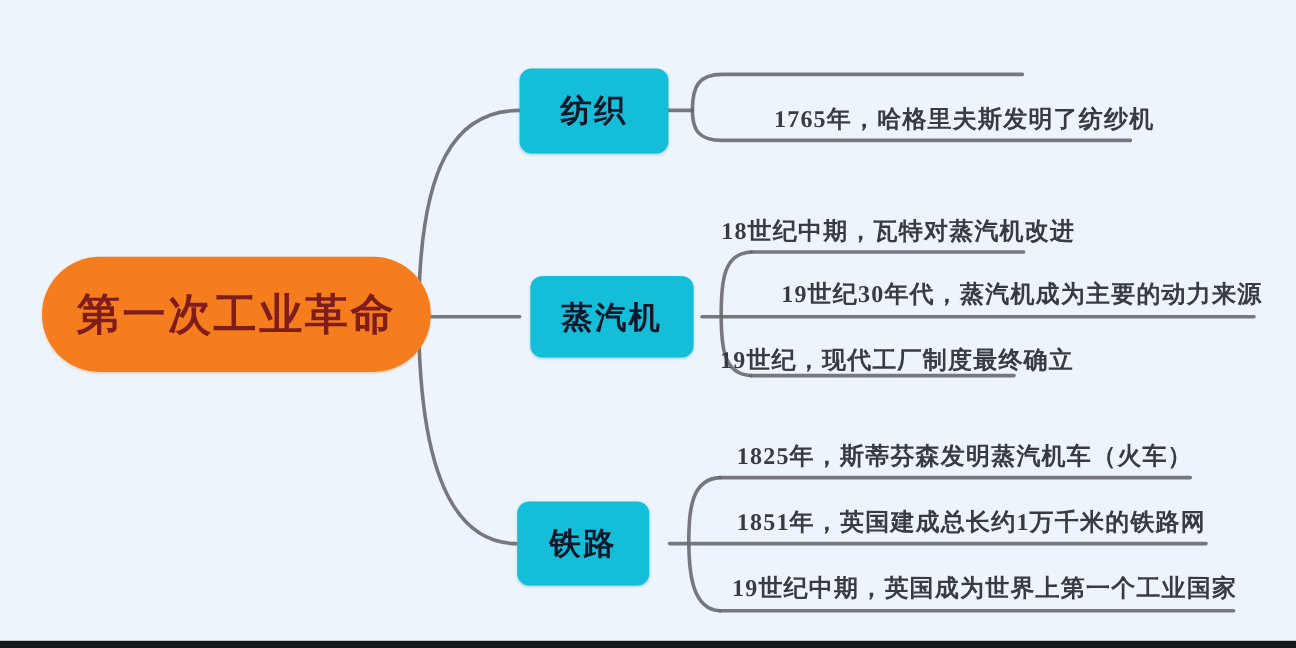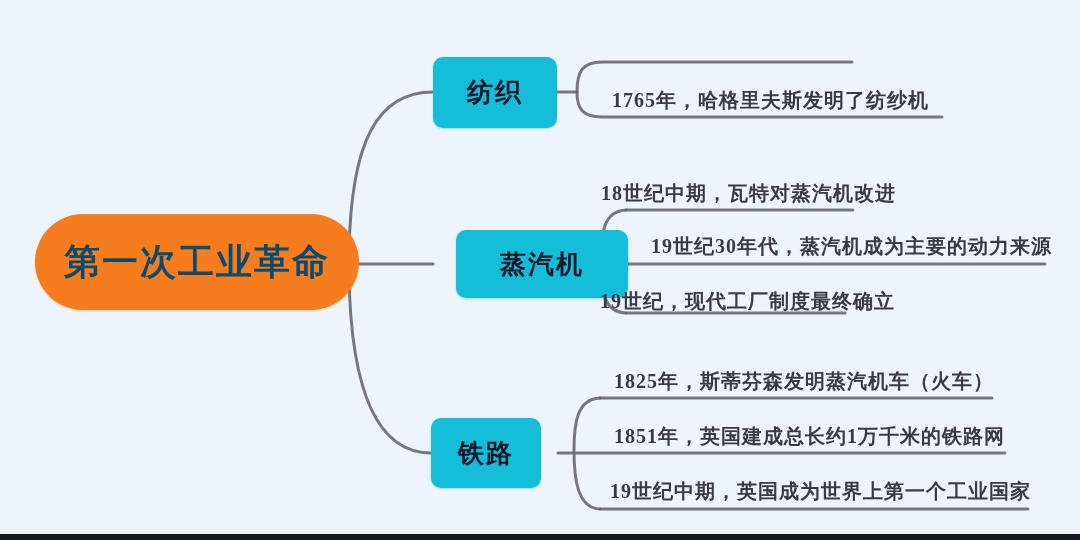--- a/index.html
+++ b/index.html
@@ -33,21 +33,21 @@
     position: absolute;
     left: 35px;
     top: 214px;
     width: 324px;
     height: 96px;
     background: #f57d1e;
     border-radius: 48px;
     display: flex;
     align-items: center;
     justify-content: center;
-    color: #0c4a6e;
+    color: #7f1d1d;
     font-size: 36px;
     font-weight: bold;
     letter-spacing: 2px;
     z-index: 2;
     box-shadow: 0 1px 2px rgba(200,120,30,0.35);
   }
   .branch-node {
     position: absolute;
     background: #14bdd8;
     border-radius: 10px;
@@ -55,35 +55,35 @@
     align-items: center;
     justify-content: center;
     color: #0f172a;
     font-size: 26px;
     font-weight: bold;
     letter-spacing: 2px;
     z-index: 2;
     box-shadow: 0 1px 2px rgba(20,150,180,0.3);
   }
   .branch-textile  { left: 433px; top: 57px;  width: 124px; height: 71px; }
-  .branch-steam    { left: 456px; top: 230px; width: 172px; height: 68px; }
+  .branch-steam    { left: 442px; top: 230px; width: 136px; height: 68px; }
   .branch-railway  { left: 431px; top: 418px; width: 110px; height: 70px; }
   .leaf {
     position: absolute;
     z-index: 2;
     color: #3a3a44;
     font-family: "Liberation Serif", "DejaVu Serif", serif;
     font-size: 20px;
     font-weight: bold;
     letter-spacing: 1px;
     white-space: nowrap;
     line-height: 26px;
   }
   .leaf-1-1 { left: 616px; top: 33px;  }
-  .leaf-1-2 { left: 612px; top: 87px;  }
+  .leaf-1-2 { left: 645px; top: 87px;  }
   .leaf-2-1 { left: 601px; top: 180px; }
   .leaf-2-2 { left: 641px; top: 233px; margin-left: 10px; }
   .leaf-2-3 { left: 600px; top: 288px; }
   .leaf-3-1 { left: 614px; top: 368px; }
   .leaf-3-2 { left: 614px; top: 423px; }
   .leaf-3-3 { left: 610px; top: 478px; }
   .bottom-bar {
     position: absolute;
     left: 0;
     bottom: 0;

